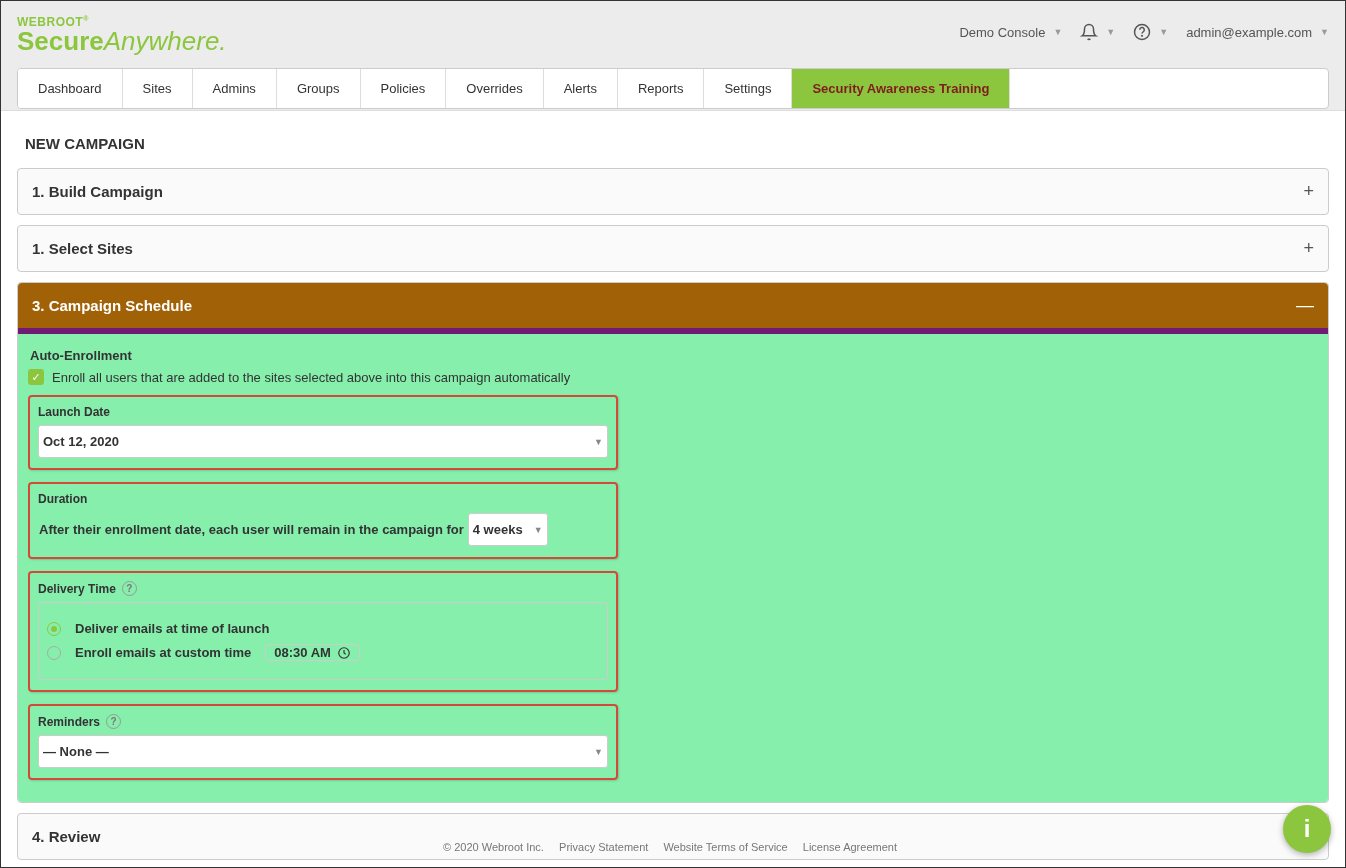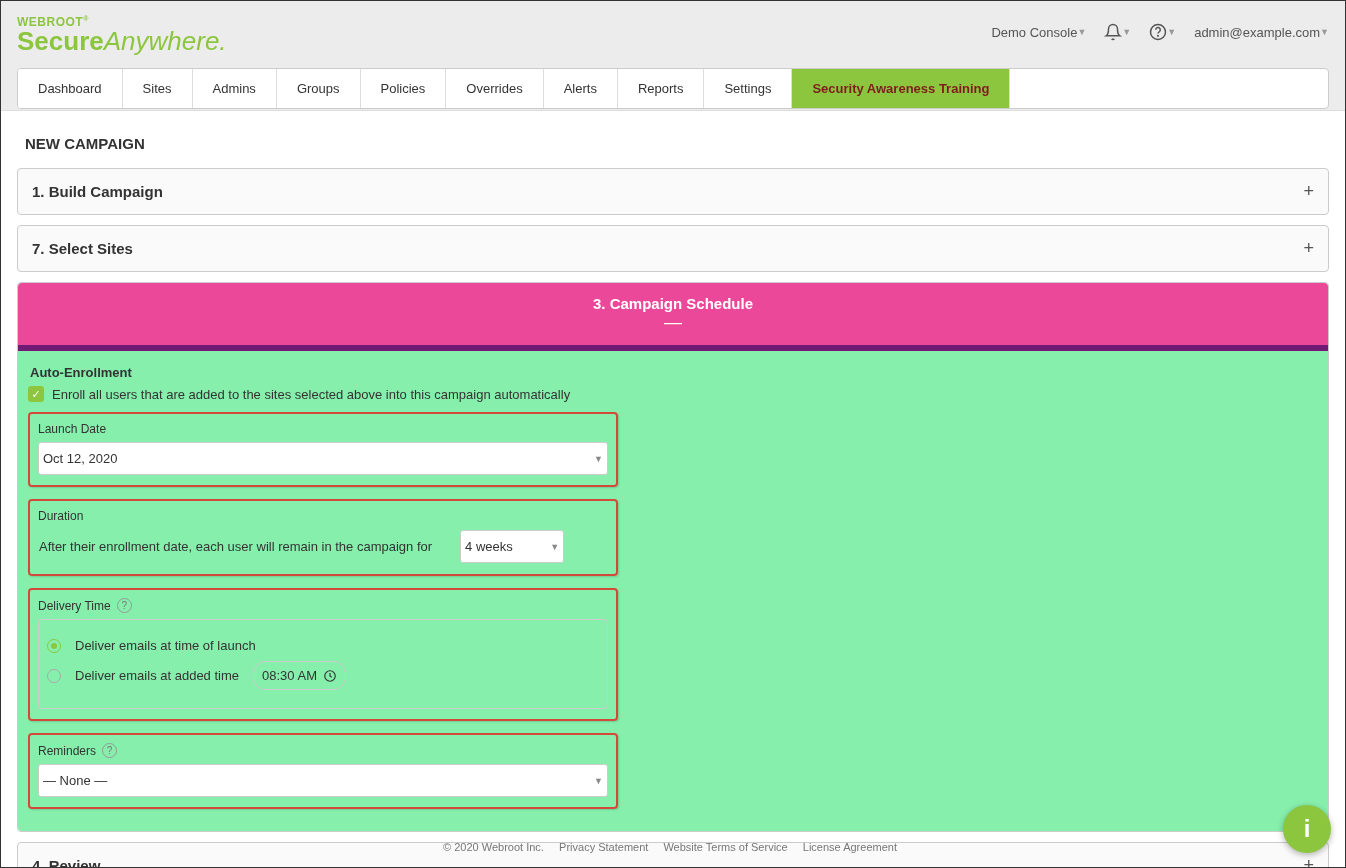--- a/index.html
+++ b/index.html
@@ -6,51 +6,51 @@
 body { font-family: Arial, Helvetica, sans-serif; background: #fff; color: #333; font-size: 13px; }
 .app-frame { border: 1px solid #333; width: 1346px; height: 868px; position: relative; overflow: hidden; }
 .header-bar { background: #ececec; padding: 14px 16px 0 16px; border-bottom: 1px solid #ddd; height: 110px; }
 .logo-row { display: flex; justify-content: space-between; align-items: flex-start; }
 .logo { line-height: 1; }
 .logo-top { font-size: 12px; font-weight: bold; letter-spacing: 0.5px; color: #8cc63f; }
 .logo-main { font-size: 26px; color: #8cc63f; }
 .logo-main .bold { font-weight: 800; }
 .logo-main .ital { font-style: italic; font-weight: 300; }
 .header-right { display: flex; align-items: center; gap: 18px; color: #555; font-size: 13px; margin-top: 8px; }
-.hr-item { display: flex; align-items: center; gap: 0; cursor: pointer; text-align: center; }
+.hr-item { display: flex; align-items: center; gap: 8px; cursor: pointer; text-align: center; }
 .chev { font-size: 9px; color: #999; }
 .bell, .help-circ { width: 18px; height: 18px; display: inline-flex; align-items: center; justify-content: center; }
 .tabs { display: flex; margin-top: 14px; background: #fff; border: 1px solid #ccc; border-radius: 4px; overflow: hidden; }
 .tab { padding: 12px 20px; font-size: 13px; color: #333; border-right: 1px solid #ddd; cursor: pointer; background: #fff; }
 .tab.active { background: #8cc63f; color: #7f1d1d; font-weight: 600; }
 .content { padding: 12px 16px; }
 .page-title { font-size: 15px; font-weight: 600; padding: 12px 0 16px 8px; }
 .accordion { border: 1px solid #ccc; border-radius: 4px; margin-bottom: 10px; background: #fafafa; }
 .acc-header { display: flex; justify-content: space-between; align-items: center; padding: 12px 14px; font-size: 15px; font-weight: 600; cursor: pointer; }
-.acc-header.active { background: #ec4899; color: #fff; border-radius: 4px 4px 0 0; flex-direction: column; }
+.acc-header.active { background: #a16207; color: #fff; border-radius: 4px 4px 0 0; }
 .acc-body { background: #86efac; padding: 10px 10px; border-top: 6px solid #701a75; border-radius: 0 0 4px 4px; }
 .plus, .minus { font-size: 18px; font-weight: 300; color: #555; }
 .acc-header.active .minus { color: #fff; }
 .section-label { font-size: 13px; font-weight: 600; margin: 4px 0 6px 2px; }
 .checkbox-row { display: flex; align-items: center; gap: 8px; margin-bottom: 10px; }
 .chk { width: 16px; height: 16px; background: #8cc63f; border-radius: 3px; display: inline-flex; align-items: center; justify-content: center; color: #fff; font-size: 11px; }
-.field-box { border: 2px solid #d44a3a; border-radius: 4px; padding: 8px 8px 10px 8px; margin-bottom: 12px; box-shadow: 1px 1px 2px rgba(0,0,0,0.15); width: 590px; }
+.field-box { border: 2px solid #d44a3a; border-radius: 4px; padding: 8px 8px 10px 8px; margin-bottom: 12px; box-shadow: 1px 1px 2px rgba(0,0,0,0.15); width: 590px; font-weight: bold; }
 .field-label { font-size: 12px; margin-bottom: 6px; display: flex; align-items: center; gap: 6px; }
 .select { border: 1px solid #ccc; border-radius: 3px; padding: 8px 4px; display: flex; justify-content: space-between; align-items: center; cursor: pointer; font-size: 13px; background: #fff; }
 .select.full { width: 100%; }
-.select.small { width: 104px; display: inline-flex; margin-left: 24px; }
+.select.small { width: 80px; display: inline-flex; }
 .caret { font-size: 9px; color: #888; }
 .inline-row { display: flex; align-items: center; gap: 4px; border: 1px solid transparent; }
 .inline-text { font-size: 13px; }
 .radio-row { display: flex; align-items: center; gap: 14px; margin: 8px 0; }
 .radio { width: 14px; height: 14px; border: 1px solid #aaa; border-radius: 50%; display: inline-flex; align-items: center; justify-content: center; }
 .radio.sel { border-color: #8cc63f; }
 .radio.sel::after { content: ""; width: 6px; height: 6px; background: #8cc63f; border-radius: 50%; }
 .delivery-inner { border: 1px solid #ccc; border-radius: 3px; padding: 10px 8px; }
-.time-input { border: 1px solid #ccc; border-radius: 12px; padding: 6px 8px; display: inline-flex; align-items: center; gap: 6px; font-size: 13px; }
+.time-input { border: 1px solid #ccc; border-radius: 3px; padding: 0 8px; display: inline-flex; align-items: center; gap: 6px; font-size: 13px; }
 .help-q { width: 15px; height: 15px; border: 1px solid #999; border-radius: 50%; display: inline-flex; align-items: center; justify-content: center; font-size: 10px; color: #777; }
 .page-footer { text-align: center; font-size: 11px; color: #777; padding: 8px 0; position: absolute; bottom: 6px; width: 100%; }
 .page-footer a { color: #777; margin: 0 6px; text-decoration: none; }
 .info-fab { position: absolute; bottom: 14px; right: 14px; width: 48px; height: 48px; background: #8cc63f; border-radius: 50%; display: flex; align-items: center; justify-content: center; color: #fff; font-size: 24px; font-weight: bold; box-shadow: 0 2px 6px rgba(0,0,0,0.3); }
 svg { display: block; }
 </style>
 </head>
 <body>
 <div class="app-frame">
 
@@ -109,21 +109,21 @@
 
   <div class="accordion">
     <div class="acc-header">
       <span>1. Build Campaign</span>
       <span class="plus">+</span>
     </div>
   </div>
 
   <div class="accordion">
     <div class="acc-header">
-      <span>7. Select Sites</span>
+      <span>1. Select Sites</span>
       <span class="plus">+</span>
     </div>
   </div>
 
   <div class="accordion">
     <div class="acc-header active">
       <span>3. Campaign Schedule</span>
       <span class="minus">—</span>
     </div>
     <div class="acc-body">
@@ -157,21 +157,21 @@
           <span>Delivery Time</span>
           <span class="help-q">?</span>
         </div>
         <div class="delivery-inner">
           <div class="radio-row">
             <span class="radio sel"></span>
             <span>Deliver emails at time of launch</span>
           </div>
           <div class="radio-row">
             <span class="radio"></span>
-            <span>Deliver emails at added time</span>
+            <span>Enroll emails at custom time</span>
             <span class="time-input">
               <span>08:30 AM</span>
               <span>
                 <svg width="14" height="14" viewBox="0 0 24 24" fill="none" stroke="#333" stroke-width="2">
                       <circle cx="12" cy="12" r="9"></circle>
                       <path d="M12 7v5l3 2"></path>
                     </svg>
               </span>
             </span>
           </div>

